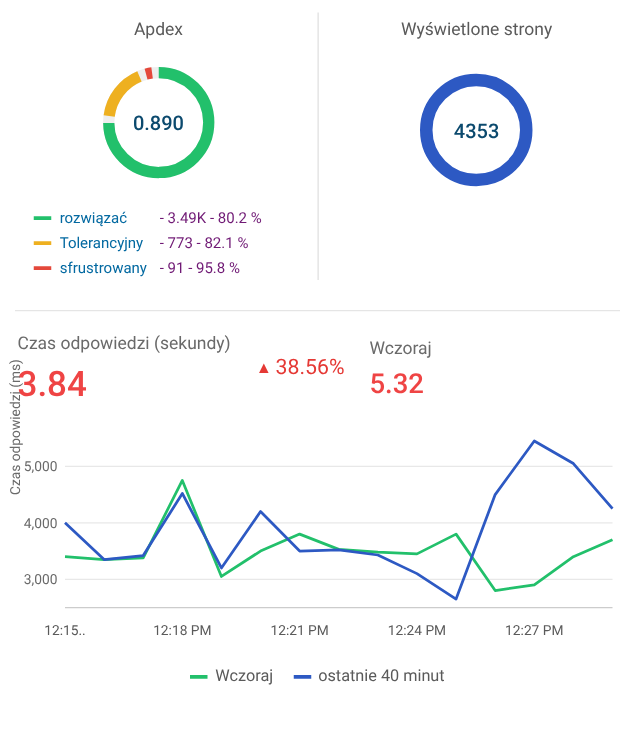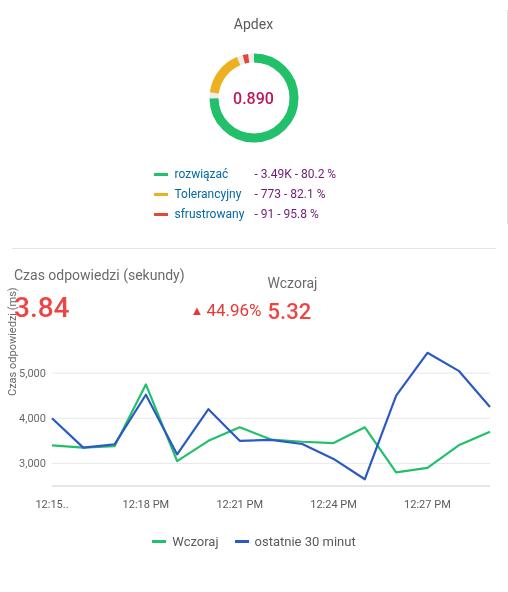--- a/index.html
+++ b/index.html
@@ -2,29 +2,29 @@
 <html><head>
 <meta charset="utf-8">
 <style>
 * { box-sizing: border-box; margin: 0; padding: 0; }
 body { font-family: -apple-system, BlinkMacSystemFont, "Segoe UI", Roboto, Arial, sans-serif; background: #fff; width: 508px; height: 592px; overflow: hidden; }
 .top-row { display: flex; padding: 10px 0 12px 0; }
 .panel { flex: 1; display: flex; flex-direction: column; align-items: center; }
 .panel.left { border-right: 1px solid #e0e0e0; justify-content: flex-end; }
 .panel-title { color: #5a5a5a; font-size: 14px; margin: 6px 0 14px 0; }
 .donut-wrap { position: relative; width: 104px; height: 104px; }
-.donut-center { position: absolute; top: 0; left: 0; width: 100%; height: 100%; display: flex; align-items: center; justify-content: center; font-size: 16px; font-weight: 500; color: #be185d; }
+.donut-center { position: absolute; top: 0; left: 0; width: 100%; height: 100%; display: flex; align-items: center; justify-content: center; font-size: 16px; font-weight: 500; color: #0c4a6e; }
 .legend-table { margin: 14px 0 0 0; font-size: 12px; width: 200px; }
 .legend-row { display: flex; align-items: center; padding: 3px 0; }
 .legend-swatch { width: 14px; height: 3px; border-radius: 0; margin-right: 7px; flex-shrink: 0; }
 .legend-label { color: #0369a1; width: 80px; }
 .legend-val { color: #701a75; }
 hr.sep { border: none; border-top: 1px solid #e5e5e5; margin: 12px 12px 18px 12px; }
 .resp-section { padding: 0 14px; }
-.resp-metrics { display: flex; align-items: flex-end; gap: 6px; margin-bottom: 12px; }
+.resp-metrics { display: flex; align-items: center; gap: 20px; margin-bottom: 12px; }
 .metric-block { }
 .metric-title { color: #6a6a6a; font-size: 14px; margin-bottom: 8px; }
 .metric-value { font-size: 28px; font-weight: 500; color: #ef4444; }
 .metric-value.small { font-size: 22px; }
 .delta { color: #e53935; font-size: 17px; display: flex; align-items: center; gap: 3px; margin-bottom: 4px; }
 .delta .arrow { font-size: 13px; }
 .chart-area { position: relative; width: 490px; height: 180px; margin-left: -6px; }
 .yaxis-title { position: absolute; left: -2px; top: 50%; transform: rotate(-90deg) translateX(30px); transform-origin: left top; font-size: 11px; color: #6a6a6a; white-space: nowrap; }
 .line-legend { display: flex; justify-content: center; gap: 16px; margin-top: 18px; font-size: 13px; color: #5a5a5a; }
 .line-legend .item { display: flex; align-items: center; gap: 6px; }
@@ -57,33 +57,42 @@
           <span class="legend-label">Tolerancyjny</span>
           <span class="legend-val">- 773 - 82.1 %</span>
         </div>
         <div class="legend-row">
           <span class="legend-swatch" style="background:#e4483b"></span>
           <span class="legend-label">sfrustrowany</span>
           <span class="legend-val">- 91 - 95.8 %</span>
         </div>
       </div>
   </div>
+  <div class="panel">
+    <div class="panel-title">Wyświetlone strony</div>
+    <div class="donut-wrap" style="margin-top:6px">
+      <svg width="104" height="104" viewBox="0 0 104 104" id="pv-svg">
+          <circle cx="52" cy="52" r="40" stroke="#2d59c3" stroke-width="10" fill="none"></circle>
+        </svg>
+      <div class="donut-center">4353</div>
+    </div>
+  </div>
 </div>
 
 <hr class="sep">
 
 <div class="resp-section">
   <div class="resp-metrics">
     <div class="metric-block">
       <div class="metric-title">Czas odpowiedzi (sekundy)</div>
       <div class="metric-value">3.84</div>
     </div>
     <div class="delta">
       <span class="arrow">▲</span>
-      <span>44.96%</span>
+      <span>38.56%</span>
     </div>
     <div class="metric-block">
       <div class="metric-title">Wczoraj</div>
       <div class="metric-value small">5.32</div>
     </div>
   </div>
 
   <div class="chart-area">
     <div class="yaxis-title">Czas odpowiedzi (ms)</div>
     <svg id="line-svg" width="490" height="180" viewBox="0 0 490 180">
@@ -104,16 +113,16 @@
       </svg>
   </div>
 
   <div class="line-legend" id="line-legend">
       <div class="item">
         <span class="sw" style="background:#22c06b"></span>
         <span>Wczoraj</span>
       </div>
       <div class="item">
         <span class="sw" style="background:#2d59c3"></span>
-        <span>ostatnie 30 minut</span>
+        <span>ostatnie 40 minut</span>
       </div>
     </div>
 </div>
 
 </body></html>

